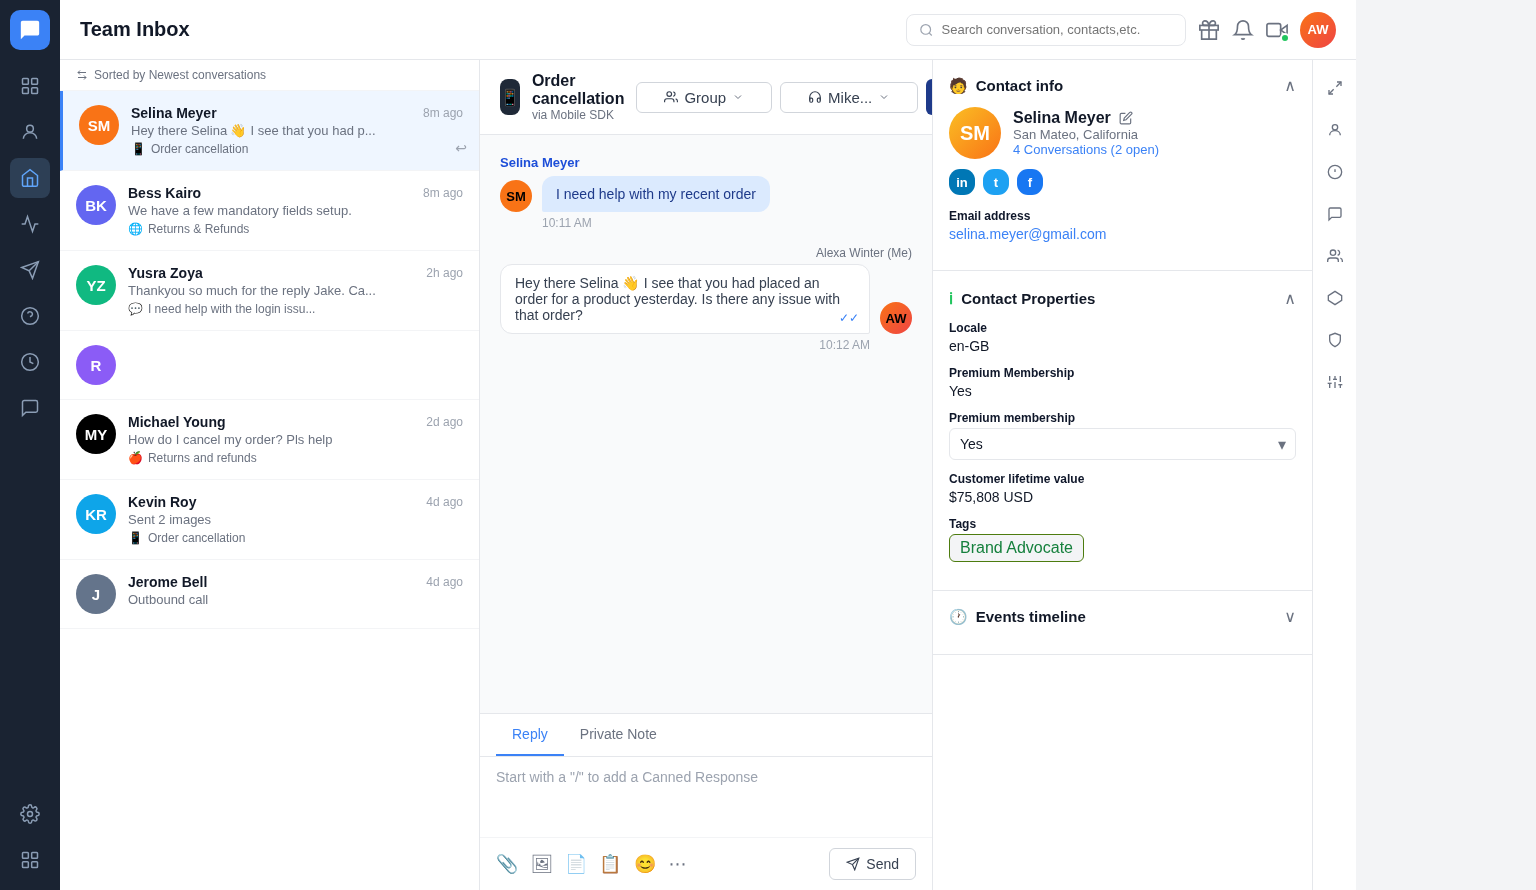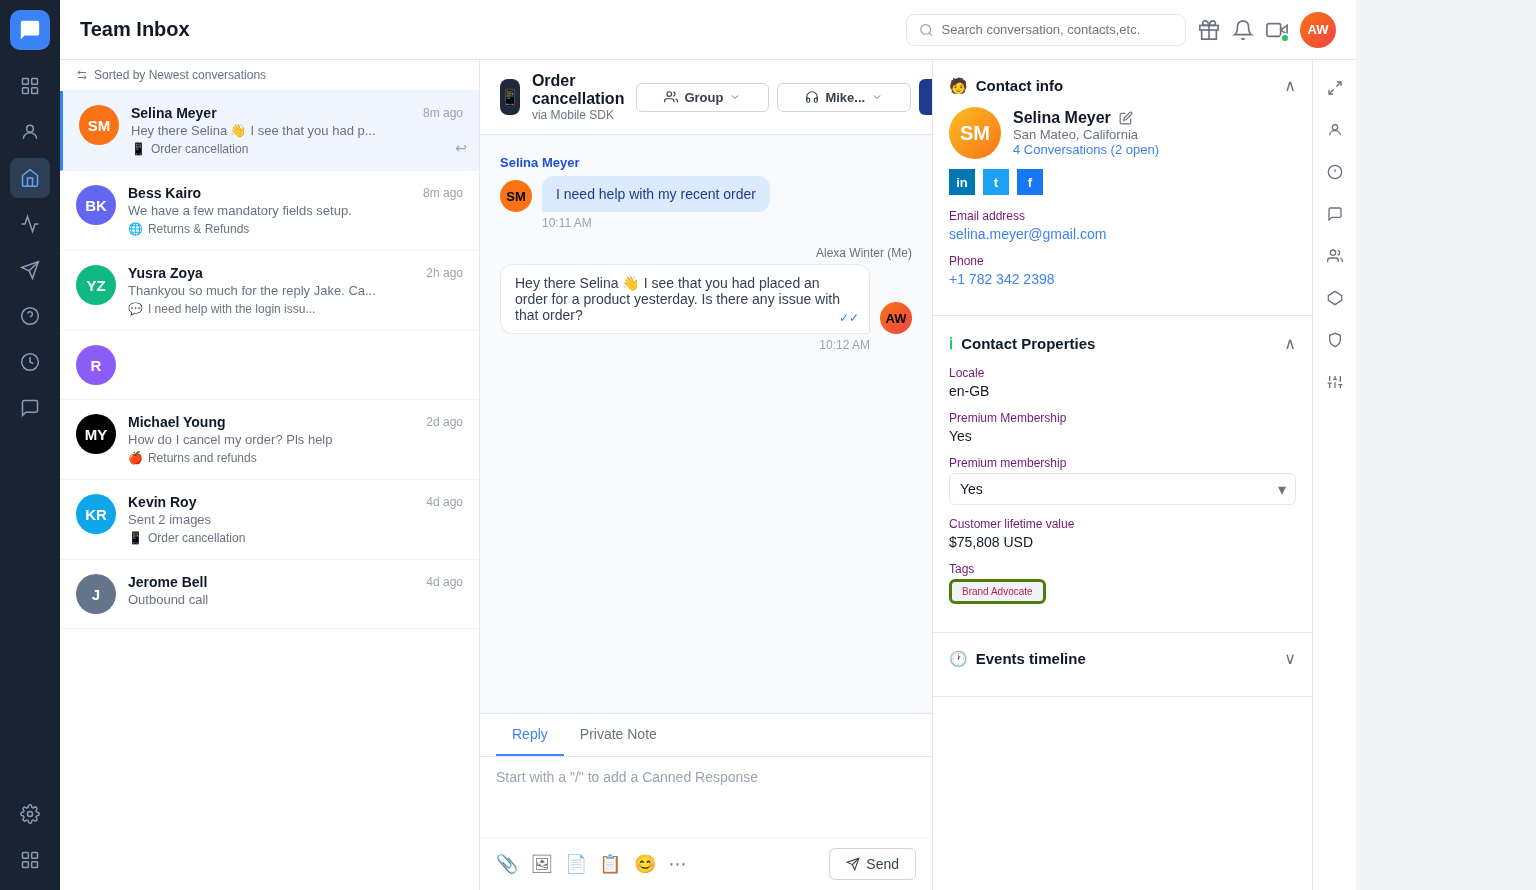--- a/index.html
+++ b/index.html
@@ -128,26 +128,25 @@
       color: white; font-size: 16px;
     }
     .chat-header-info { flex: 1; }
     .chat-header-title { font-size: 16px; font-weight: 600; color: #111827; }
     .chat-header-sub { font-size: 12px; color: #6b7280; }
     .chat-header-actions { display: flex; gap: 8px; align-items: center; }
     .header-btn {
       border: 1px solid #d1d5db;
       border-radius: 6px;
       padding: 6px 27px;
-      font-size: 13px;
+      font-size: 15px;
       background: white;
       cursor: pointer;
       display: flex; align-items: center; gap: 6px;
       color: #374151;
-      font-weight: bold;
     }
     .header-btn-primary {
       background: #1e3a8a;
       color: white;
       border: none;
       border-radius: 6px;
       padding: 8px 16px;
       cursor: pointer;
       display: flex; align-items: center; justify-content: center;
       width: 44px; height: 36px;
@@ -268,30 +267,30 @@
       background: linear-gradient(135deg, #fbbf24, #f97316);
       display: flex; align-items: center; justify-content: center;
       font-size: 20px; font-weight: bold; color: white;
       overflow: hidden;
     }
     .contact-name { font-size: 16px; font-weight: 600; color: #111827; }
     .contact-location { font-size: 13px; color: #6b7280; }
     .contact-conv-link { font-size: 13px; color: #3b82f6; cursor: pointer; }
     .contact-social { display: flex; gap: 8px; margin-top: 8px; }
     .social-icon {
-      width: 26px; height: 26px; border-radius: 0;
+      width: 26px; height: 26px; border-radius: 11px;
       display: flex; align-items: center; justify-content: center;
       color: white; font-size: 13px; font-weight: bold;
     }
     .social-li { background: #0077b5; }
     .social-tw { background: #1da1f2; }
     .social-fb { background: #1877f2; }
 
     .panel-field { margin-bottom: 12px; }
-    .panel-field-label { font-size: 12px; color: #701a75; margin-bottom: 3px; }
+    .panel-field-label { font-size: 12px; color: #0f172a; margin-bottom: 3px; font-weight: bold; }
     .panel-field-value { font-size: 14px; color: #111827; }
     .panel-field-value.link { color: #3b82f6; }
     .panel-field-value.phone { color: #3b82f6; }
 
     .prop-select {
       width: 100%;
       border: 1px solid #e5e7eb;
       border-radius: 6px;
       padding: 7px 10px;
       font-size: 14px;
@@ -299,25 +298,25 @@
       background: white;
       appearance: none;
       cursor: pointer;
     }
     .select-wrapper { position: relative; }
     .select-arrow { position: absolute; right: 10px; top: 50%; transform: translateY(-50%); color: #6b7280; pointer-events: none; }
 
     .tag-chip {
       display: inline-block;
       background: #f3f4f6;
-      border: 3px solid #4d7c0f;
+      border: 1px solid #4d7c0f;
       border-radius: 6px;
       padding: 4px 10px;
-      font-size: 10px;
-      color: #be185d;
+      font-size: 16px;
+      color: #15803d;
     }
 
     .chevron-icon { color: #6b7280; font-size: 16px; cursor: pointer; }
 
     
     .top-nav {
       position: absolute;
       top: 0; left: 60px; right: 0;
       height: 60px;
       background: white;
@@ -732,24 +731,20 @@
           <div class="social-icon social-li">in</div>
           <div class="social-icon social-tw">t</div>
           <div class="social-icon social-fb">f</div>
         </div>
 
         <div style="margin-top:14px;">
           <div class="panel-field">
             <div class="panel-field-label">Email address</div>
             <div class="panel-field-value link">selina.meyer@gmail.com</div>
           </div>
-          <div class="panel-field">
-            <div class="panel-field-label">Phone</div>
-            <div class="panel-field-value phone">+1 782 342 2398</div>
-          </div>
         </div>
       </div>
 
       <div class="panel-section">
         <div class="panel-section-header">
           <div class="panel-section-title">
             <span style="color:#22c55e;font-size:16px;">ℹ</span>
             <span>Contact Properties</span>
           </div>
           <span class="chevron-icon">∧</span>

